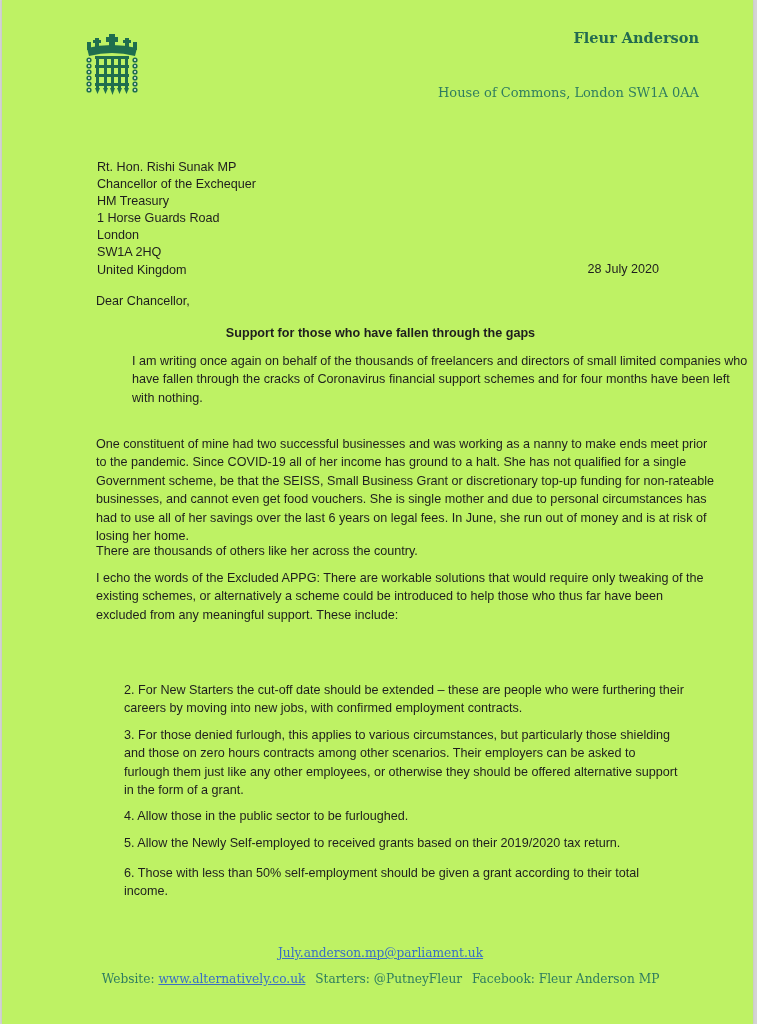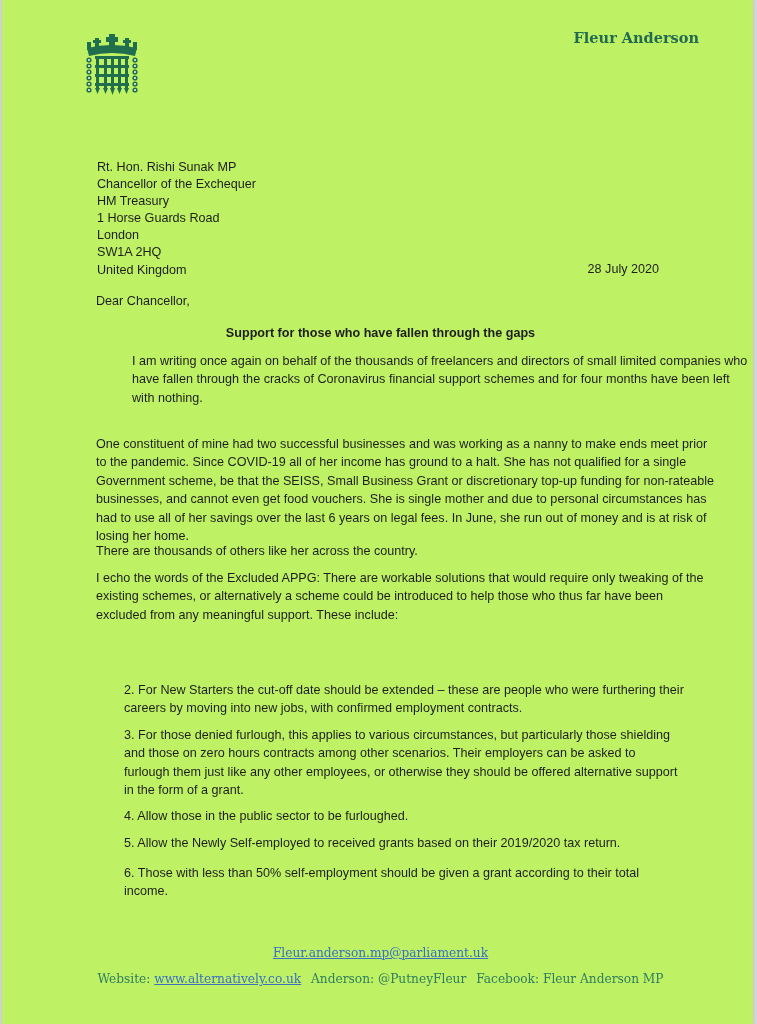--- a/index.html
+++ b/index.html
@@ -102,20 +102,21 @@
       <circle cx="50" cy="26" r="1"></circle>
         <circle cx="50" cy="32" r="1"></circle>
         <circle cx="50" cy="38" r="1"></circle>
       <circle cx="50" cy="44" r="1"></circle>
         <circle cx="50" cy="50" r="1"></circle>
         <circle cx="50" cy="56" r="1"></circle>
     </g>
   </svg>
 
   <div class="hdr hdr-name">Fleur Anderson</div>
+  <div class="hdr hdr-addr">House of Commons, London SW1A 0AA</div>
 
   <div class="addr body-text">
     <div>Rt. Hon. Rishi Sunak MP</div>
     <div>Chancellor of the Exchequer</div>
     <div>HM Treasury</div>
     <div>1 Horse Guards Road</div>
     <div>London</div>
     <div>SW1A 2HQ</div>
     <div>United Kingdom</div>
   </div>
@@ -129,21 +130,21 @@
   <div class="para p3 body-text">There are thousands of others like her across the country.</div>
   <div class="para p4 body-text">I echo the words of the Excluded APPG: There are workable solutions that would require only tweaking of the existing schemes, or alternatively a scheme could be introduced to help those who thus far have been excluded from any meaningful support. These include:</div>
 
   <div class="list li2 body-text">2. For New Starters the cut-off date should be extended – these are people who were furthering their careers by moving into new jobs, with confirmed employment contracts.</div>
   <div class="list li3 body-text">3. For those denied furlough, this applies to various circumstances, but particularly those shielding and those on zero hours contracts among other scenarios. Their employers can be asked to furlough them just like any other employees, or otherwise they should be offered alternative support in the form of a grant.</div>
   <div class="list li4 body-text">4. Allow those in the public sector to be furloughed.</div>
   <div class="list li5 body-text">5. Allow the Newly Self-employed to received grants based on their 2019/2020 tax return.</div>
   <div class="list li6 body-text">6. Those with less than 50% self-employment should be given a grant according to their total income.</div>
 
   <div class="footer f-email">
-    <a>Fleur.anderson.mp@parliament.uk</a>
+    <a>July.anderson.mp@parliament.uk</a>
   </div>
   <div class="footer f-social">
     <span>Website:</span>
     <a>www.alternatively.co.uk</a><span class="sep"></span>
-    <span>Anderson: @PutneyFleur</span><span class="sep"></span>
+    <span>Starters: @PutneyFleur</span><span class="sep"></span>
     <span>Facebook: Fleur Anderson MP</span>
   </div>
 </div>
 
 </body></html>

